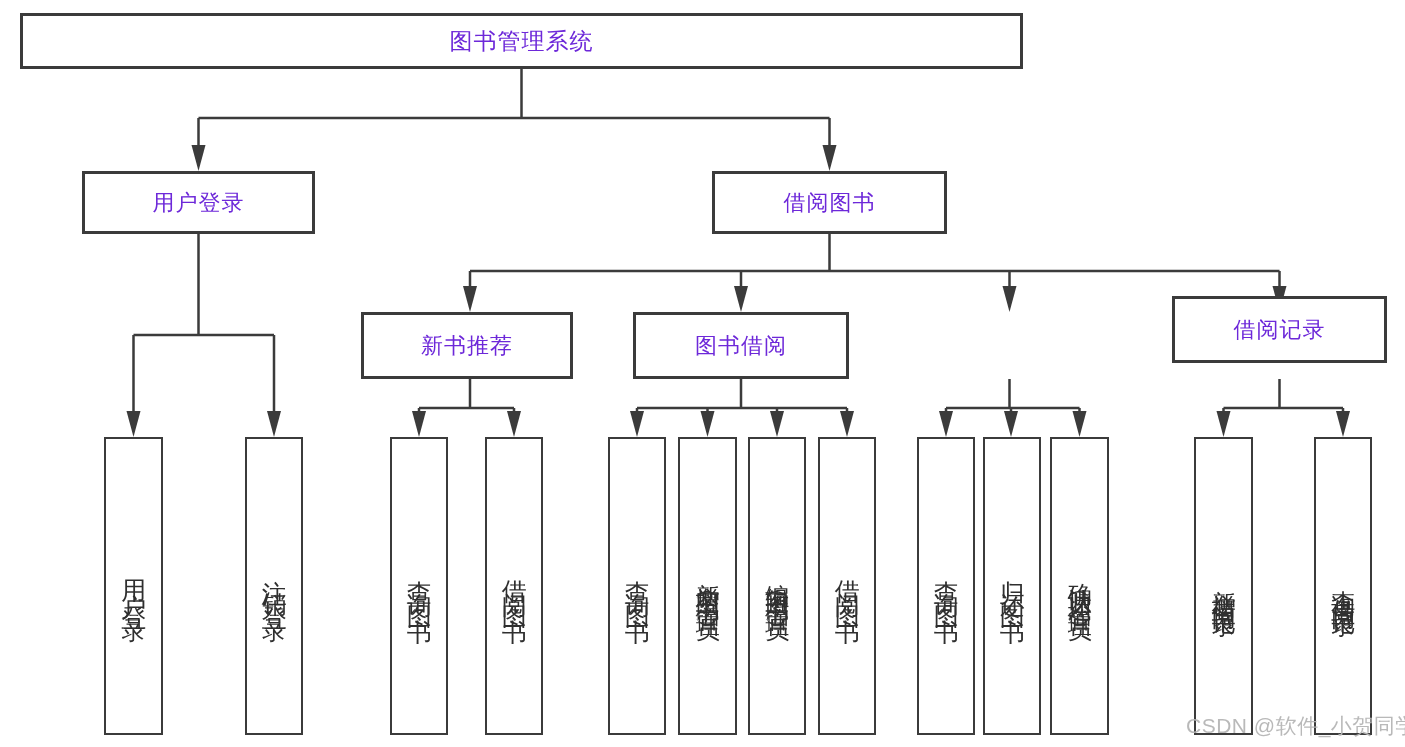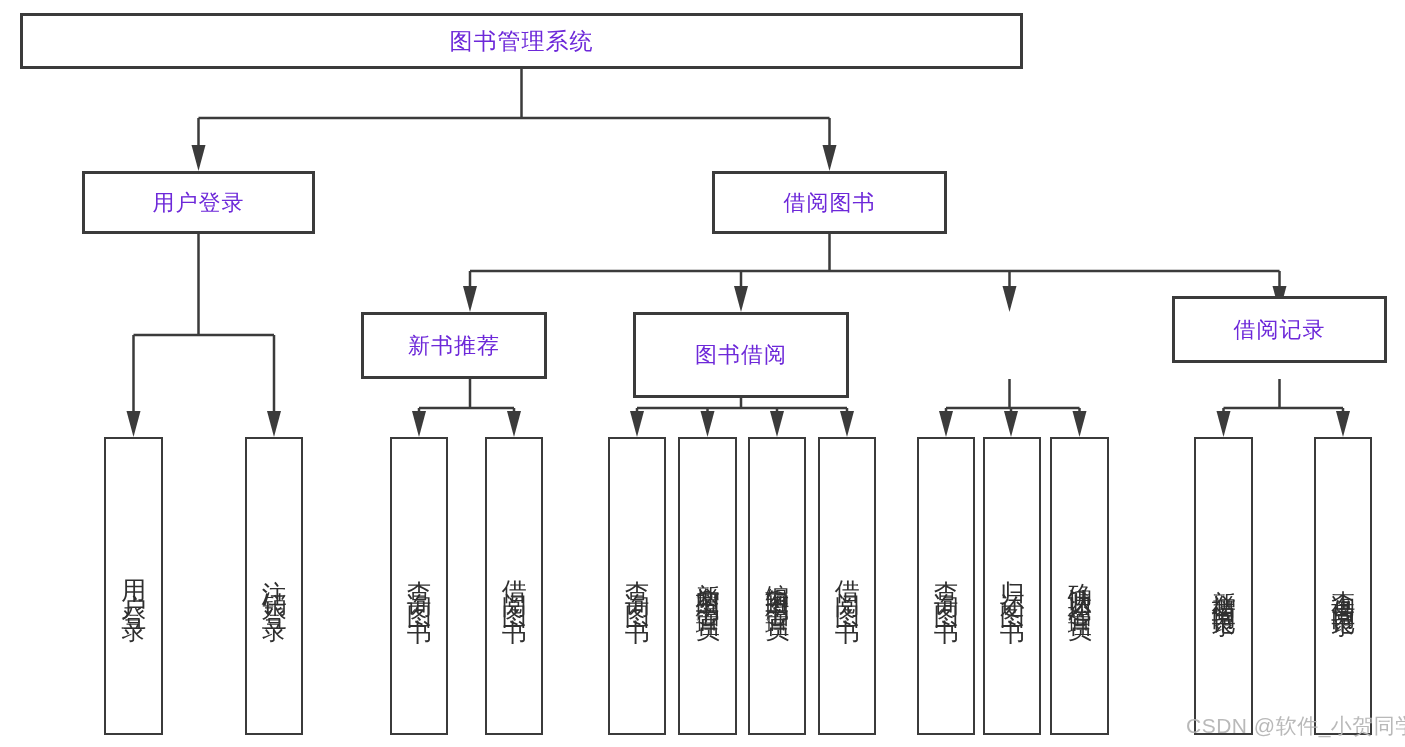--- a/index.html
+++ b/index.html
@@ -63,24 +63,24 @@
     <span class="hlabel title">图书管理系统</span>
   </div>
 
   <div class="box" style="left:82px;top:171px;width:233px;height:63px">
     <span class="hlabel">用户登录</span>
   </div>
   <div class="box" style="left:712px;top:171px;width:235px;height:63px">
     <span class="hlabel">借阅图书</span>
   </div>
 
-  <div class="box" style="left:361px;top:312px;width:186px;height:67px">
+  <div class="box" style="left:361px;top:312px;width:212px;height:67px">
     <span class="hlabel">新书推荐</span>
   </div>
-  <div class="box" style="left:633px;top:312px;width:216px;height:86px">
+  <div class="box" style="left:633px;top:312px;width:216px;height:67px">
     <span class="hlabel">图书借阅</span>
   </div>
   <div class="box" style="left:1172px;top:296px;width:215px;height:67px">
     <span class="hlabel">借阅记录</span>
   </div>
 
   <div class="box leaf" style="left:104px;top:437px;width:59px;height:298px">
     <span class="vlabel">用户登录</span>
   </div>
   <div class="box leaf" style="left:245px;top:437px;width:58px;height:298px">

